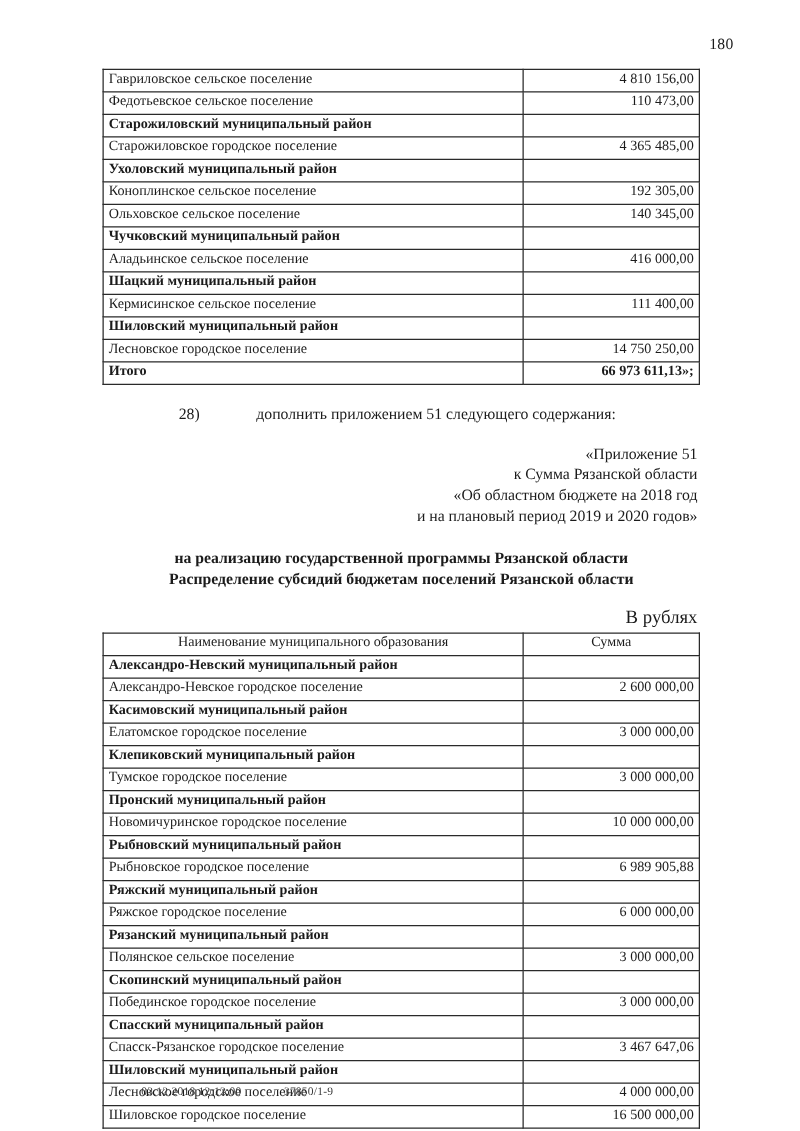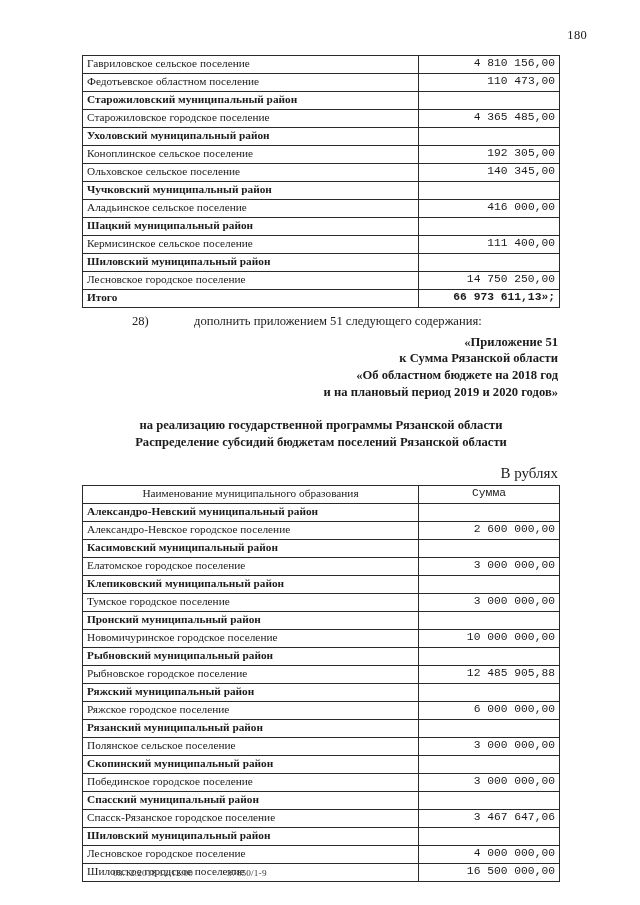--- a/index.html
+++ b/index.html
@@ -49,48 +49,46 @@
     line-height: 1.18;
     vertical-align: middle;
     height: 14px;
   }
   td.name-cell {
     text-align: left;
   }
   td.sum-cell {
     text-align: right;
     width: 132px;
-    font-family: Liberation Mono, monospace;
   }
   td.header-cell {
     text-align: center;
   }
   tr.group-row td.name-cell,
   tr.total-row td {
     font-weight: bold;
   }
   .mid-block {
     margin-top: 5px;
     font-size: 12.6px;
     line-height: 1.32;
   }
   .para-28 {
-    margin: 4px;
+    margin: 15px;
     padding-left: 46px;
     text-indent: 0;
   }
   .para-28 .num {
     display: inline-block;
     width: 62px;
   }
   .right-lines {
     margin-top: 2px;
     text-align: right;
     padding-right: 2px;
-    font-weight: bold;
   }
   .right-lines div {
     line-height: 1.33;
   }
   .heading {
     margin-top: 16px;
     text-align: center;
     font-weight: bold;
     font-size: 12.6px;
     line-height: 1.36;
@@ -125,21 +123,21 @@
 
   <div class="content">
 
     <table class="doc-table">
       <tbody>
           <tr>
             <td class="name-cell">Гавриловское сельское поселение</td>
             <td class="sum-cell">4 810 156,00</td>
           </tr>
           <tr>
-            <td class="name-cell">Федотьевское областном поселение</td>
+            <td class="name-cell">Федотьевское сельское поселение</td>
             <td class="sum-cell">110 473,00</td>
           </tr>
           <tr class="group-row">
             <td class="name-cell">Старожиловский муниципальный район</td>
             <td class="sum-cell"></td>
           </tr>
           <tr>
             <td class="name-cell">Старожиловское городское поселение</td>
             <td class="sum-cell">4 365 485,00</td>
           </tr>
@@ -243,21 +241,21 @@
           <tr>
             <td class="name-cell">Новомичуринское городское поселение</td>
             <td class="sum-cell">10 000 000,00</td>
           </tr>
           <tr class="group-row">
             <td class="name-cell">Рыбновский муниципальный район</td>
             <td class="sum-cell"></td>
           </tr>
           <tr>
             <td class="name-cell">Рыбновское городское поселение</td>
-            <td class="sum-cell">12 485 905,88</td>
+            <td class="sum-cell">6 989 905,88</td>
           </tr>
           <tr class="group-row">
             <td class="name-cell">Ряжский муниципальный район</td>
             <td class="sum-cell"></td>
           </tr>
           <tr>
             <td class="name-cell">Ряжское городское поселение</td>
             <td class="sum-cell">6 000 000,00</td>
           </tr>
           <tr class="group-row">

